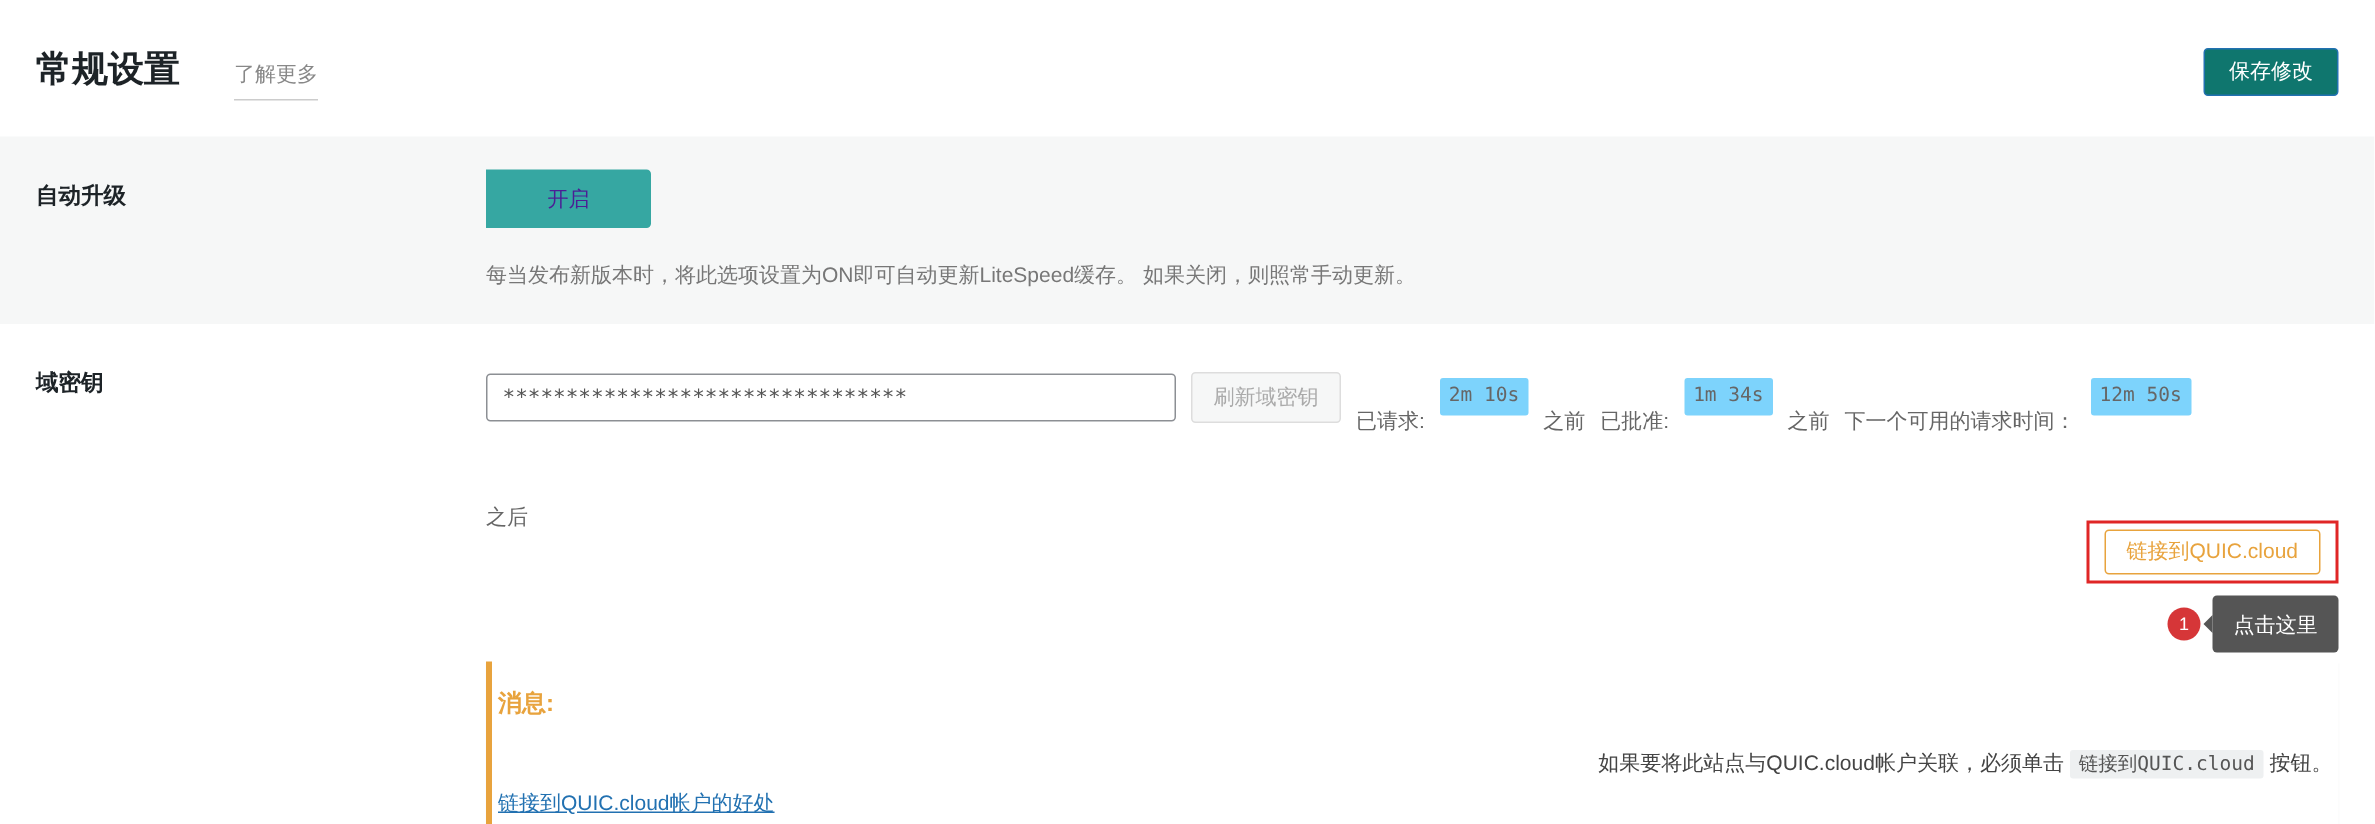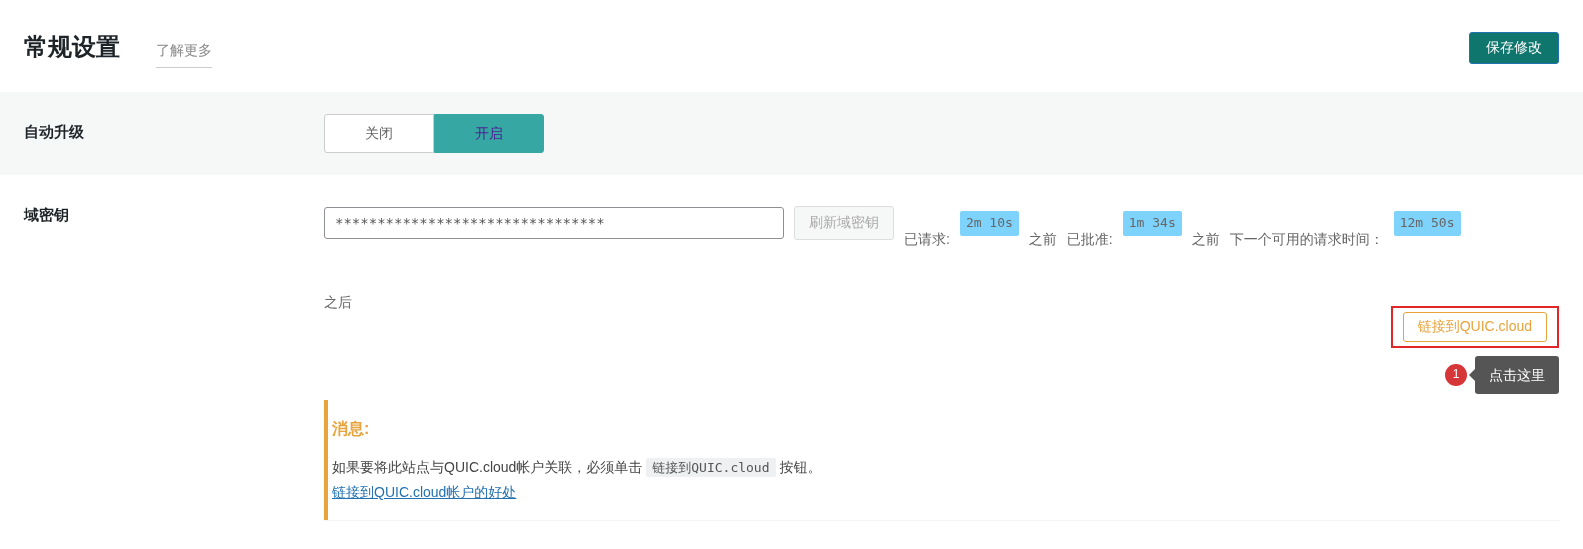--- a/index.html
+++ b/index.html
@@ -185,21 +185,21 @@
       box-shadow: 0 1px 1px rgba(0,0,0,0.04);
       padding: 16px 4px;
       margin-top: 4px;
     }
     .notice-title {
       color: #e8a33d;
       font-size: 16px;
       font-weight: bold;
       margin-bottom: 14px;
     }
-    .notice-text { color: #444; font-size: 14px; margin-bottom: 3px; }
+    .notice-text { color: #444; font-size: 14px; margin-bottom: 3px; text-align: right; }
     .inline-code {
       background: #eef0f1;
       padding: 2px 6px;
       border-radius: 2px;
       font-family: monospace;
       font-size: 13px;
       color: #555;
     }
     .benefits-link { color: #2271b1; text-decoration: underline; font-size: 14px; }
   </style>
@@ -213,23 +213,23 @@
       <h1 class="page-title">常规设置</h1>
       <a href="#" class="learn-more">了解更多</a>
     </div>
     <button class="btn-primary">保存修改</button>
   </div>
 
   <div class="section gray-bg">
     <div class="section-label">自动升级</div>
     <div class="section-content">
       <div class="toggle-group">
-        <div class="toggle-btn toggle-off">关闭</div>
         <div class="toggle-btn toggle-on">开启</div>
       </div>
+      <div class="desc-text">每当发布新版本时，将此选项设置为ON即可自动更新LiteSpeed缓存。 如果关闭，则照常手动更新。</div>
     </div>
   </div>
 
   <div class="section">
     <div class="section-label">域密钥</div>
     <div class="section-content">
 
       <div class="key-row">
         <input type="text" class="key-input" value="********************************" style="">
         <button class="refresh-btn">刷新域密钥</button>

